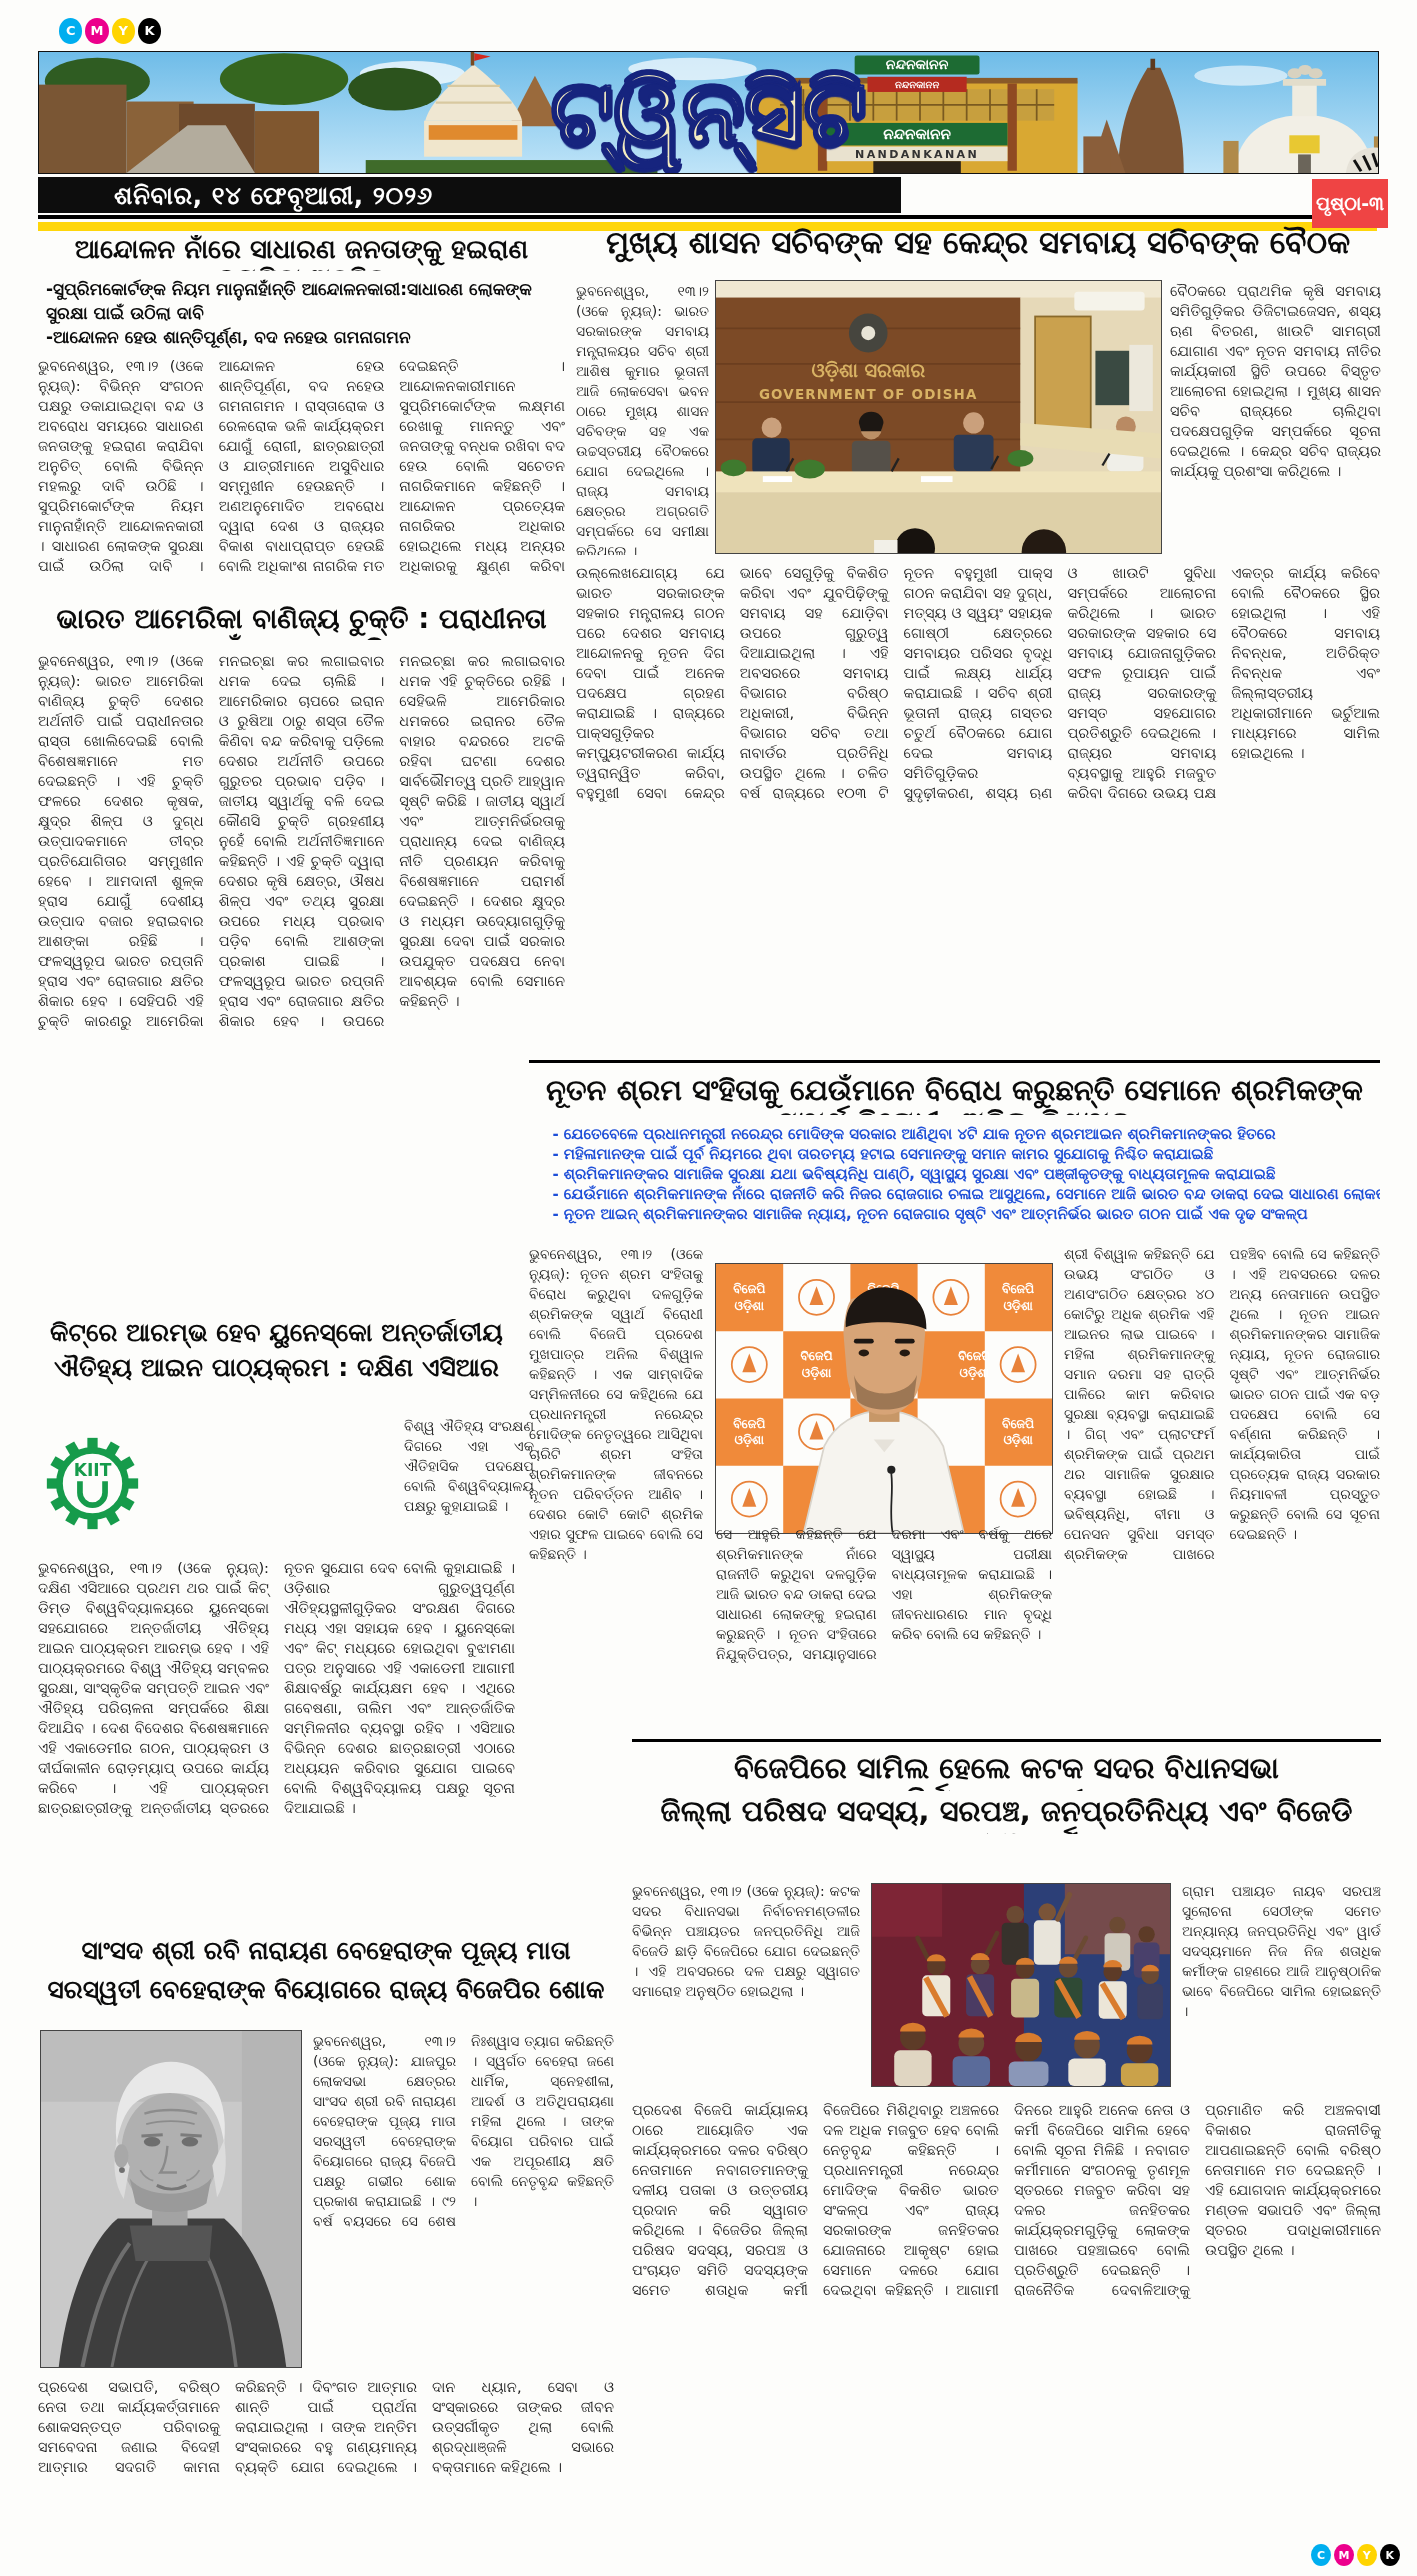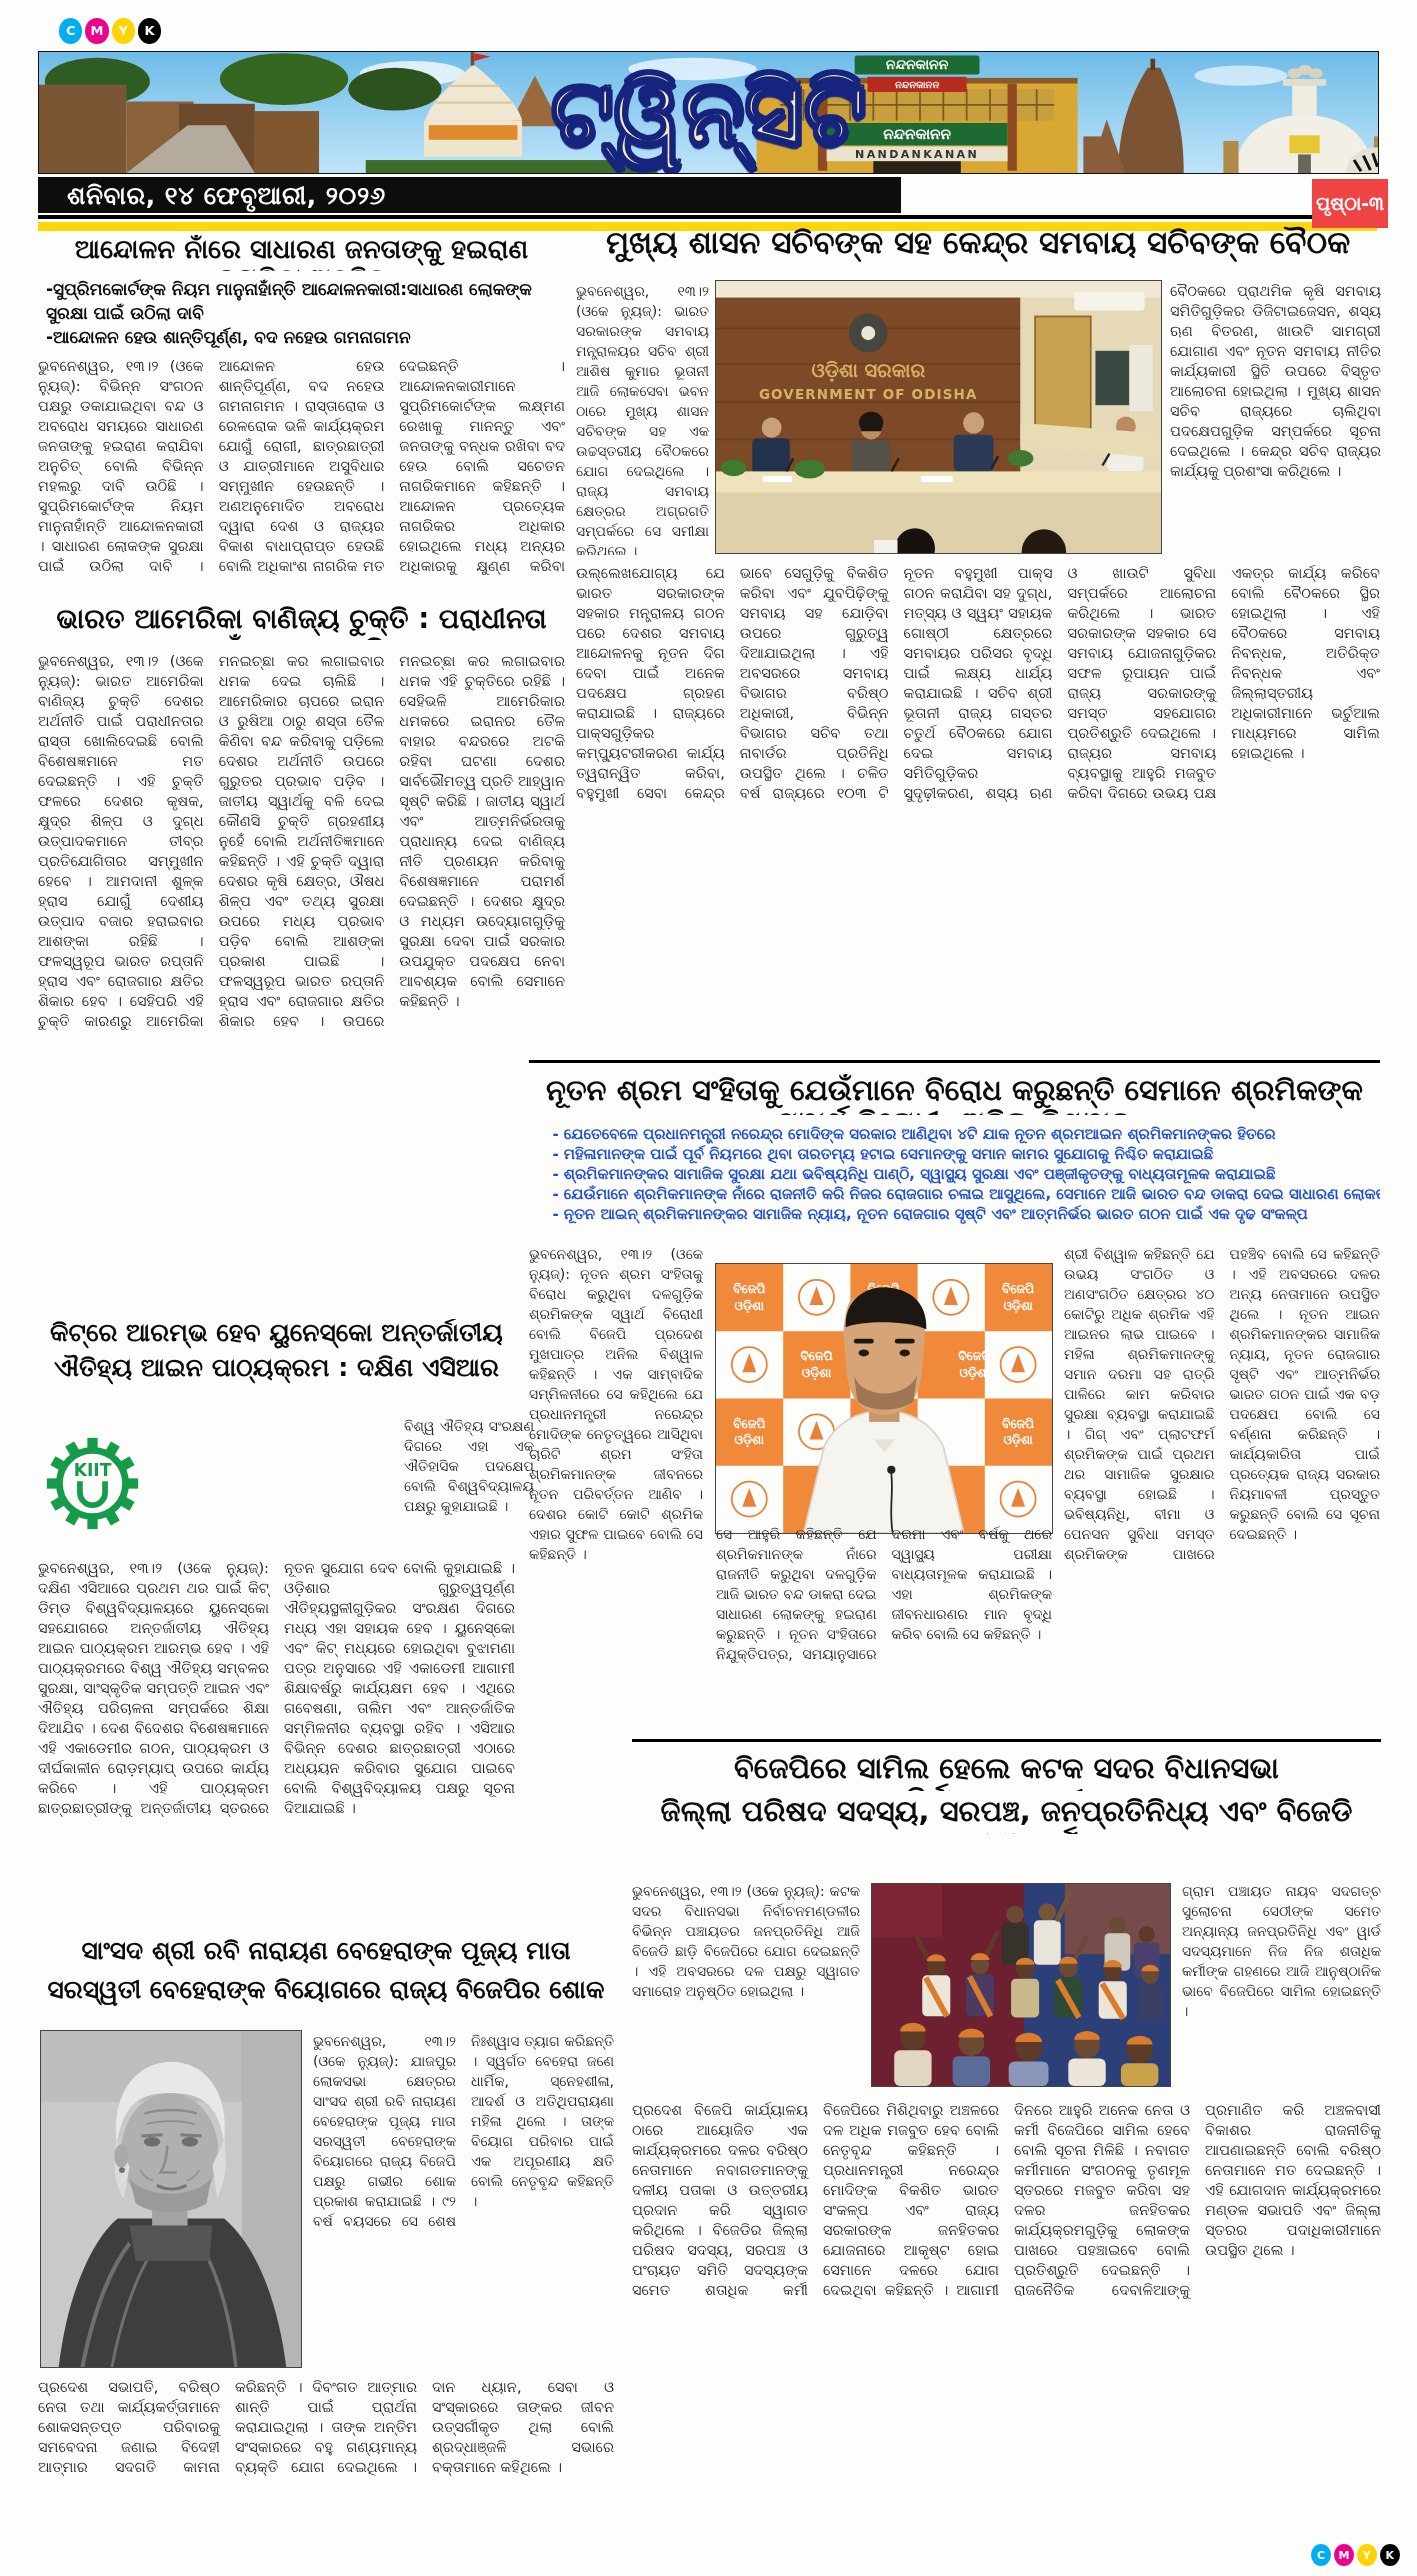--- a/index.html
+++ b/index.html
@@ -8,21 +8,21 @@
   .abs{position:absolute;}
   .hl{font-weight:bold;text-align:center;line-height:1.12;color:#0b0b0b;overflow:hidden;}
   .deck div{font-weight:bold;font-size:17px;line-height:24px;color:#0b0b0b;}
   .body-txt{font-size:14.6px;line-height:20px;text-align:justify;color:#1c1c1c;overflow:hidden;word-break:break-word;}
   .cols2{column-count:2;column-gap:15px;}
   .cols3{column-count:3;column-gap:15px;}
   .cols4{column-count:4;column-gap:15px;}
   .cols5{column-count:5;column-gap:15px;}
   .rule{background:#000;}
   .datebar{background:#0d0d0d;color:#fff;display:flex;align-items:center;}
-  .datebar span{font-size:24.6px;font-weight:bold;padding-left:29px;letter-spacing:0.6px;}
+  .datebar span{font-size:24.6px;font-weight:bold;padding-left:76px;letter-spacing:0.6px;}
   .pagebox{background:#ef4444;color:#fff;display:flex;align-items:center;justify-content:center;
            font-size:19px;font-weight:bold;z-index:3;margin-left:8px;}
   .yellow{background:#ffd60a;}
   .cmyk{display:flex;gap:2.9px;}
   .cmyk i{display:flex;align-items:center;justify-content:center;border-radius:50%;
           font-style:normal;font-weight:bold;color:#fff;}
   .cmyk .c{background:#00aeef;}.cmyk .m{background:#ec008c;}.cmyk .y{background:#ffd400;}.cmyk .k{background:#000;}
   .masthead{border:1.8px solid #111;overflow:hidden;}
   .mast-title{font-size:89px;font-weight:900;color:#f4ecc0;letter-spacing:1.2px;
               -webkit-text-stroke:1.8px #16247e;
@@ -403,21 +403,21 @@
             <rect x="234" y="303" width="68" height="42" rx="10" fill="#8a97b8"></rect>
           <circle cx="368" cy="276" r="22" fill="#6b4a33"></circle>
             <path d="M346,266 a22,15 0 0 1 44,0 Z" fill="#d97c2e"></path>
             <rect x="336" y="298" width="64" height="47" rx="10" fill="#ece6d8"></rect>
           <circle cx="458" cy="284" r="22" fill="#5d3b27"></circle>
             <path d="M436,274 a22,15 0 0 1 44,0 Z" fill="#d97c2e"></path>
             <rect x="426" y="306" width="64" height="39" rx="10" fill="#caa24a"></rect>
         </g>
       </svg>
     </div>
-    <div class="body-txt" style="position:absolute;left:550px;top:132px;width:199px;height:211px;font-size:14px;">ଗ୍ରାମ ପଞ୍ଚାୟତ ନାୟବ ସଦଗତ୍ଚ ସୁଲୋଚନା ସେଠୀଙ୍କ ସମେତ ଅନ୍ୟାନ୍ୟ ଜନପ୍ରତିନିଧି ଏବଂ ୱାର୍ଡ ସଦସ୍ୟମାନେ ନିଜ ନିଜ ଶତାଧିକ କର୍ମୀଙ୍କ ଗହଣରେ ଆଜି ଆନୁଷ୍ଠାନିକ ଭାବେ ବିଜେପିରେ ସାମିଲ ହୋଇଛନ୍ତି ।</div>
+    <div class="body-txt" style="position:absolute;left:550px;top:132px;width:199px;height:211px;font-size:14px;">ଗ୍ରାମ ପଞ୍ଚାୟତ ନାୟବ ସରପଞ୍ଚ ସୁଲୋଚନା ସେଠୀଙ୍କ ସମେତ ଅନ୍ୟାନ୍ୟ ଜନପ୍ରତିନିଧି ଏବଂ ୱାର୍ଡ ସଦସ୍ୟମାନେ ନିଜ ନିଜ ଶତାଧିକ କର୍ମୀଙ୍କ ଗହଣରେ ଆଜି ଆନୁଷ୍ଠାନିକ ଭାବେ ବିଜେପିରେ ସାମିଲ ହୋଇଛନ୍ତି ।</div>
     <div class="body-txt cols4" style="position:absolute;left:0;top:351px;width:749px;height:438px;">ପ୍ରଦେଶ ବିଜେପି କାର୍ଯ୍ୟାଳୟ ଠାରେ ଆୟୋଜିତ ଏକ କାର୍ଯ୍ୟକ୍ରମରେ ଦଳର ବରିଷ୍ଠ ନେତାମାନେ ନବାଗତମାନଙ୍କୁ ଦଳୀୟ ପତାକା ଓ ଉତ୍ତରୀୟ ପ୍ରଦାନ କରି ସ୍ୱାଗତ କରିଥିଲେ । ବିଜେଡିର ଜିଲ୍ଲା ପରିଷଦ ସଦସ୍ୟ, ସରପଞ୍ଚ ଓ ପଂଚାୟତ ସମିତି ସଦସ୍ୟଙ୍କ ସମେତ ଶତାଧିକ କର୍ମୀ ବିଜେପିରେ ମିଶିଥିବାରୁ ଅଞ୍ଚଳରେ ଦଳ ଅଧିକ ମଜବୁତ ହେବ ବୋଲି ନେତୃବୃନ୍ଦ କହିଛନ୍ତି । ପ୍ରଧାନମନ୍ତ୍ରୀ ନରେନ୍ଦ୍ର ମୋଦିଙ୍କ ବିକଶିତ ଭାରତ ସଂକଳ୍ପ ଏବଂ ରାଜ୍ୟ ସରକାରଙ୍କ ଜନହିତକର ଯୋଜନାରେ ଆକୃଷ୍ଟ ହୋଇ ସେମାନେ ଦଳରେ ଯୋଗ ଦେଇଥିବା କହିଛନ୍ତି । ଆଗାମୀ ଦିନରେ ଆହୁରି ଅନେକ ନେତା ଓ କର୍ମୀ ବିଜେପିରେ ସାମିଲ ହେବେ ବୋଲି ସୂଚନା ମିଳିଛି । ନବାଗତ କର୍ମୀମାନେ ସଂଗଠନକୁ ତୃଣମୂଳ ସ୍ତରରେ ମଜବୁତ କରିବା ସହ ଦଳର ଜନହିତକର କାର୍ଯ୍ୟକ୍ରମଗୁଡ଼ିକୁ ଲୋକଙ୍କ ପାଖରେ ପହଞ୍ଚାଇବେ ବୋଲି ପ୍ରତିଶ୍ରୁତି ଦେଇଛନ୍ତି । ରାଜନୈତିକ ଦେବାଳିଆଙ୍କୁ ପ୍ରମାଣିତ କରି ଅଞ୍ଚଳବାସୀ ବିକାଶର ରାଜନୀତିକୁ ଆପଣାଇଛନ୍ତି ବୋଲି ବରିଷ୍ଠ ନେତାମାନେ ମତ ଦେଇଛନ୍ତି । ଏହି ଯୋଗଦାନ କାର୍ଯ୍ୟକ୍ରମରେ ମଣ୍ଡଳ ସଭାପତି ଏବଂ ଜିଲ୍ଲା ସ୍ତରର ପଦାଧିକାରୀମାନେ ଉପସ୍ଥିତ ଥିଲେ ।</div>
   </section>
 
   <section class="abs" style="left:38px;top:1937px;width:576px;height:603px;">
     <h1 class="hl" style="position:absolute;left:0;top:0;width:576px;height:35px;font-size:25px;margin:0;">ସାଂସଦ ଶ୍ରୀ ରବି ନାରାୟଣ ବେହେରାଙ୍କ ପୂଜ୍ୟ ମାତା</h1>
     <h1 class="hl" style="position:absolute;left:0;top:39px;width:576px;height:35px;font-size:25px;margin:0;">ସରସ୍ୱତୀ ବେହେରାଙ୍କ ବିୟୋଗରେ ରାଜ୍ୟ ବିଜେପିର ଶୋକ</h1>
     <div class="photo-frame abs" style="left:2.9px;top:94px;width:260px;height:336px;">
       <svg width="260" height="336" viewBox="0 0 440 570" preserveAspectRatio="none">
         <rect x="0" y="0" width="440" height="570" fill="#c9c9c9"></rect>
         <rect x="0" y="0" width="440" height="120" fill="#bdbdbd"></rect>

